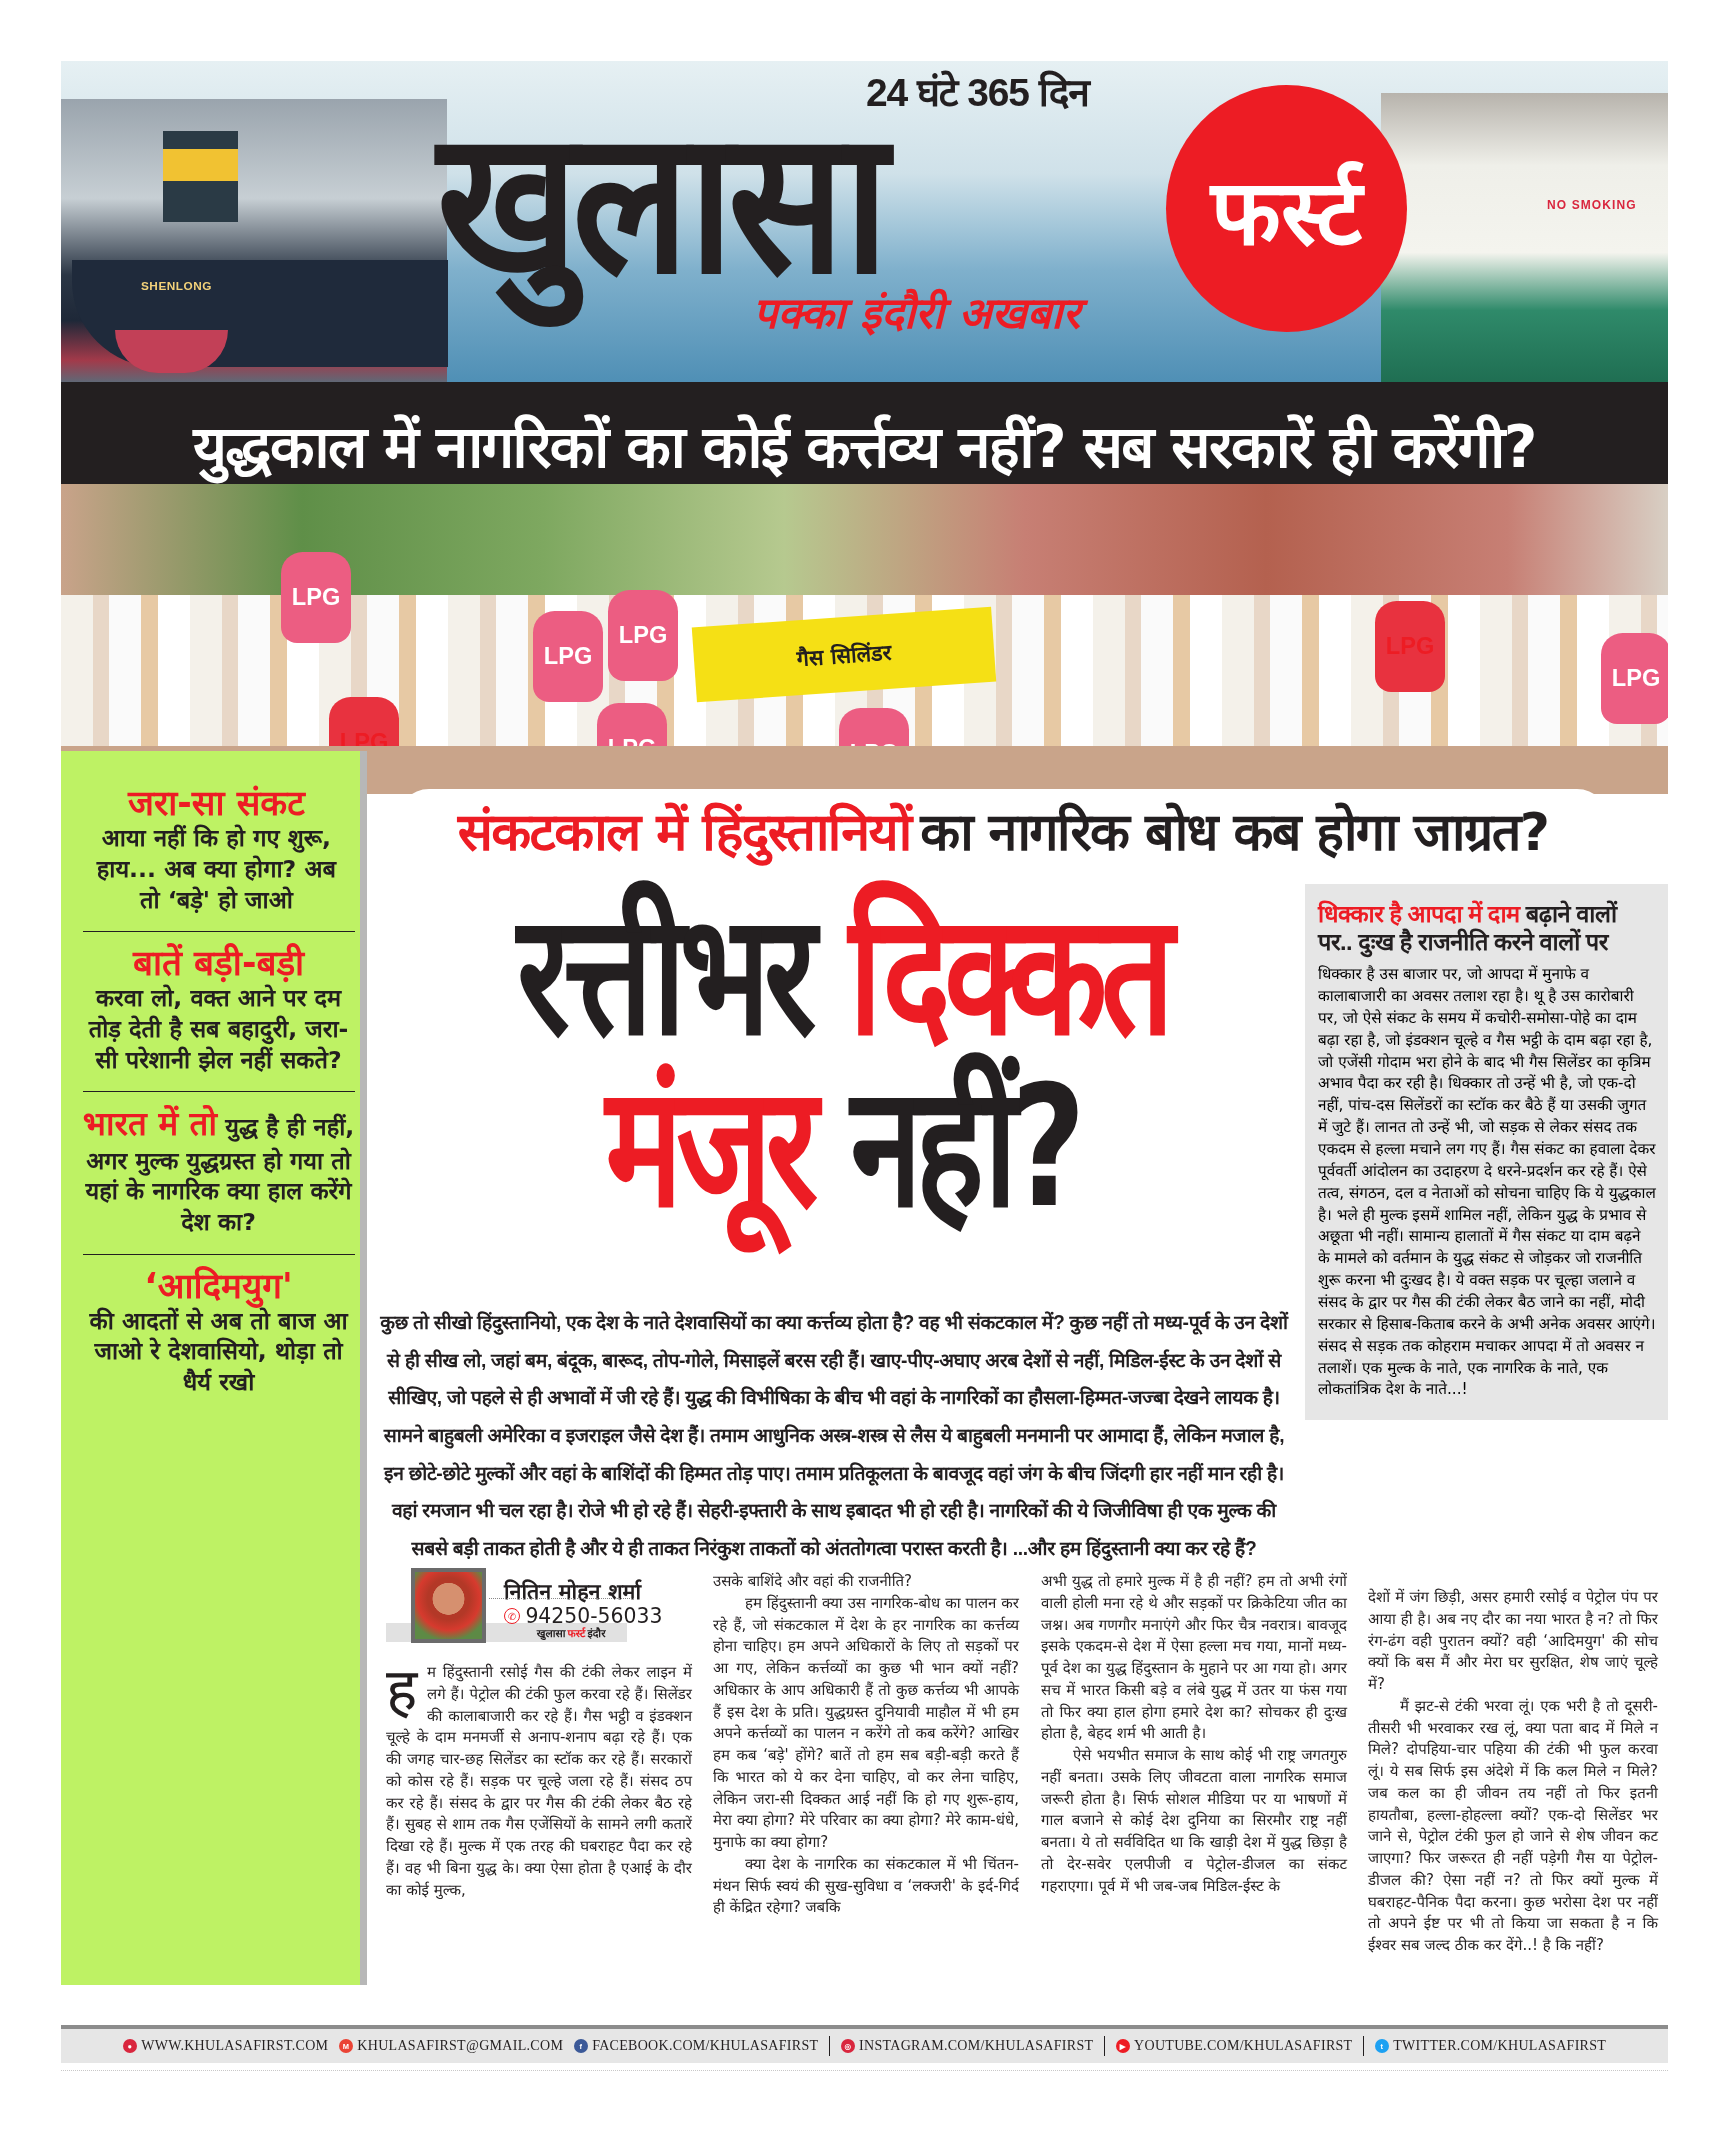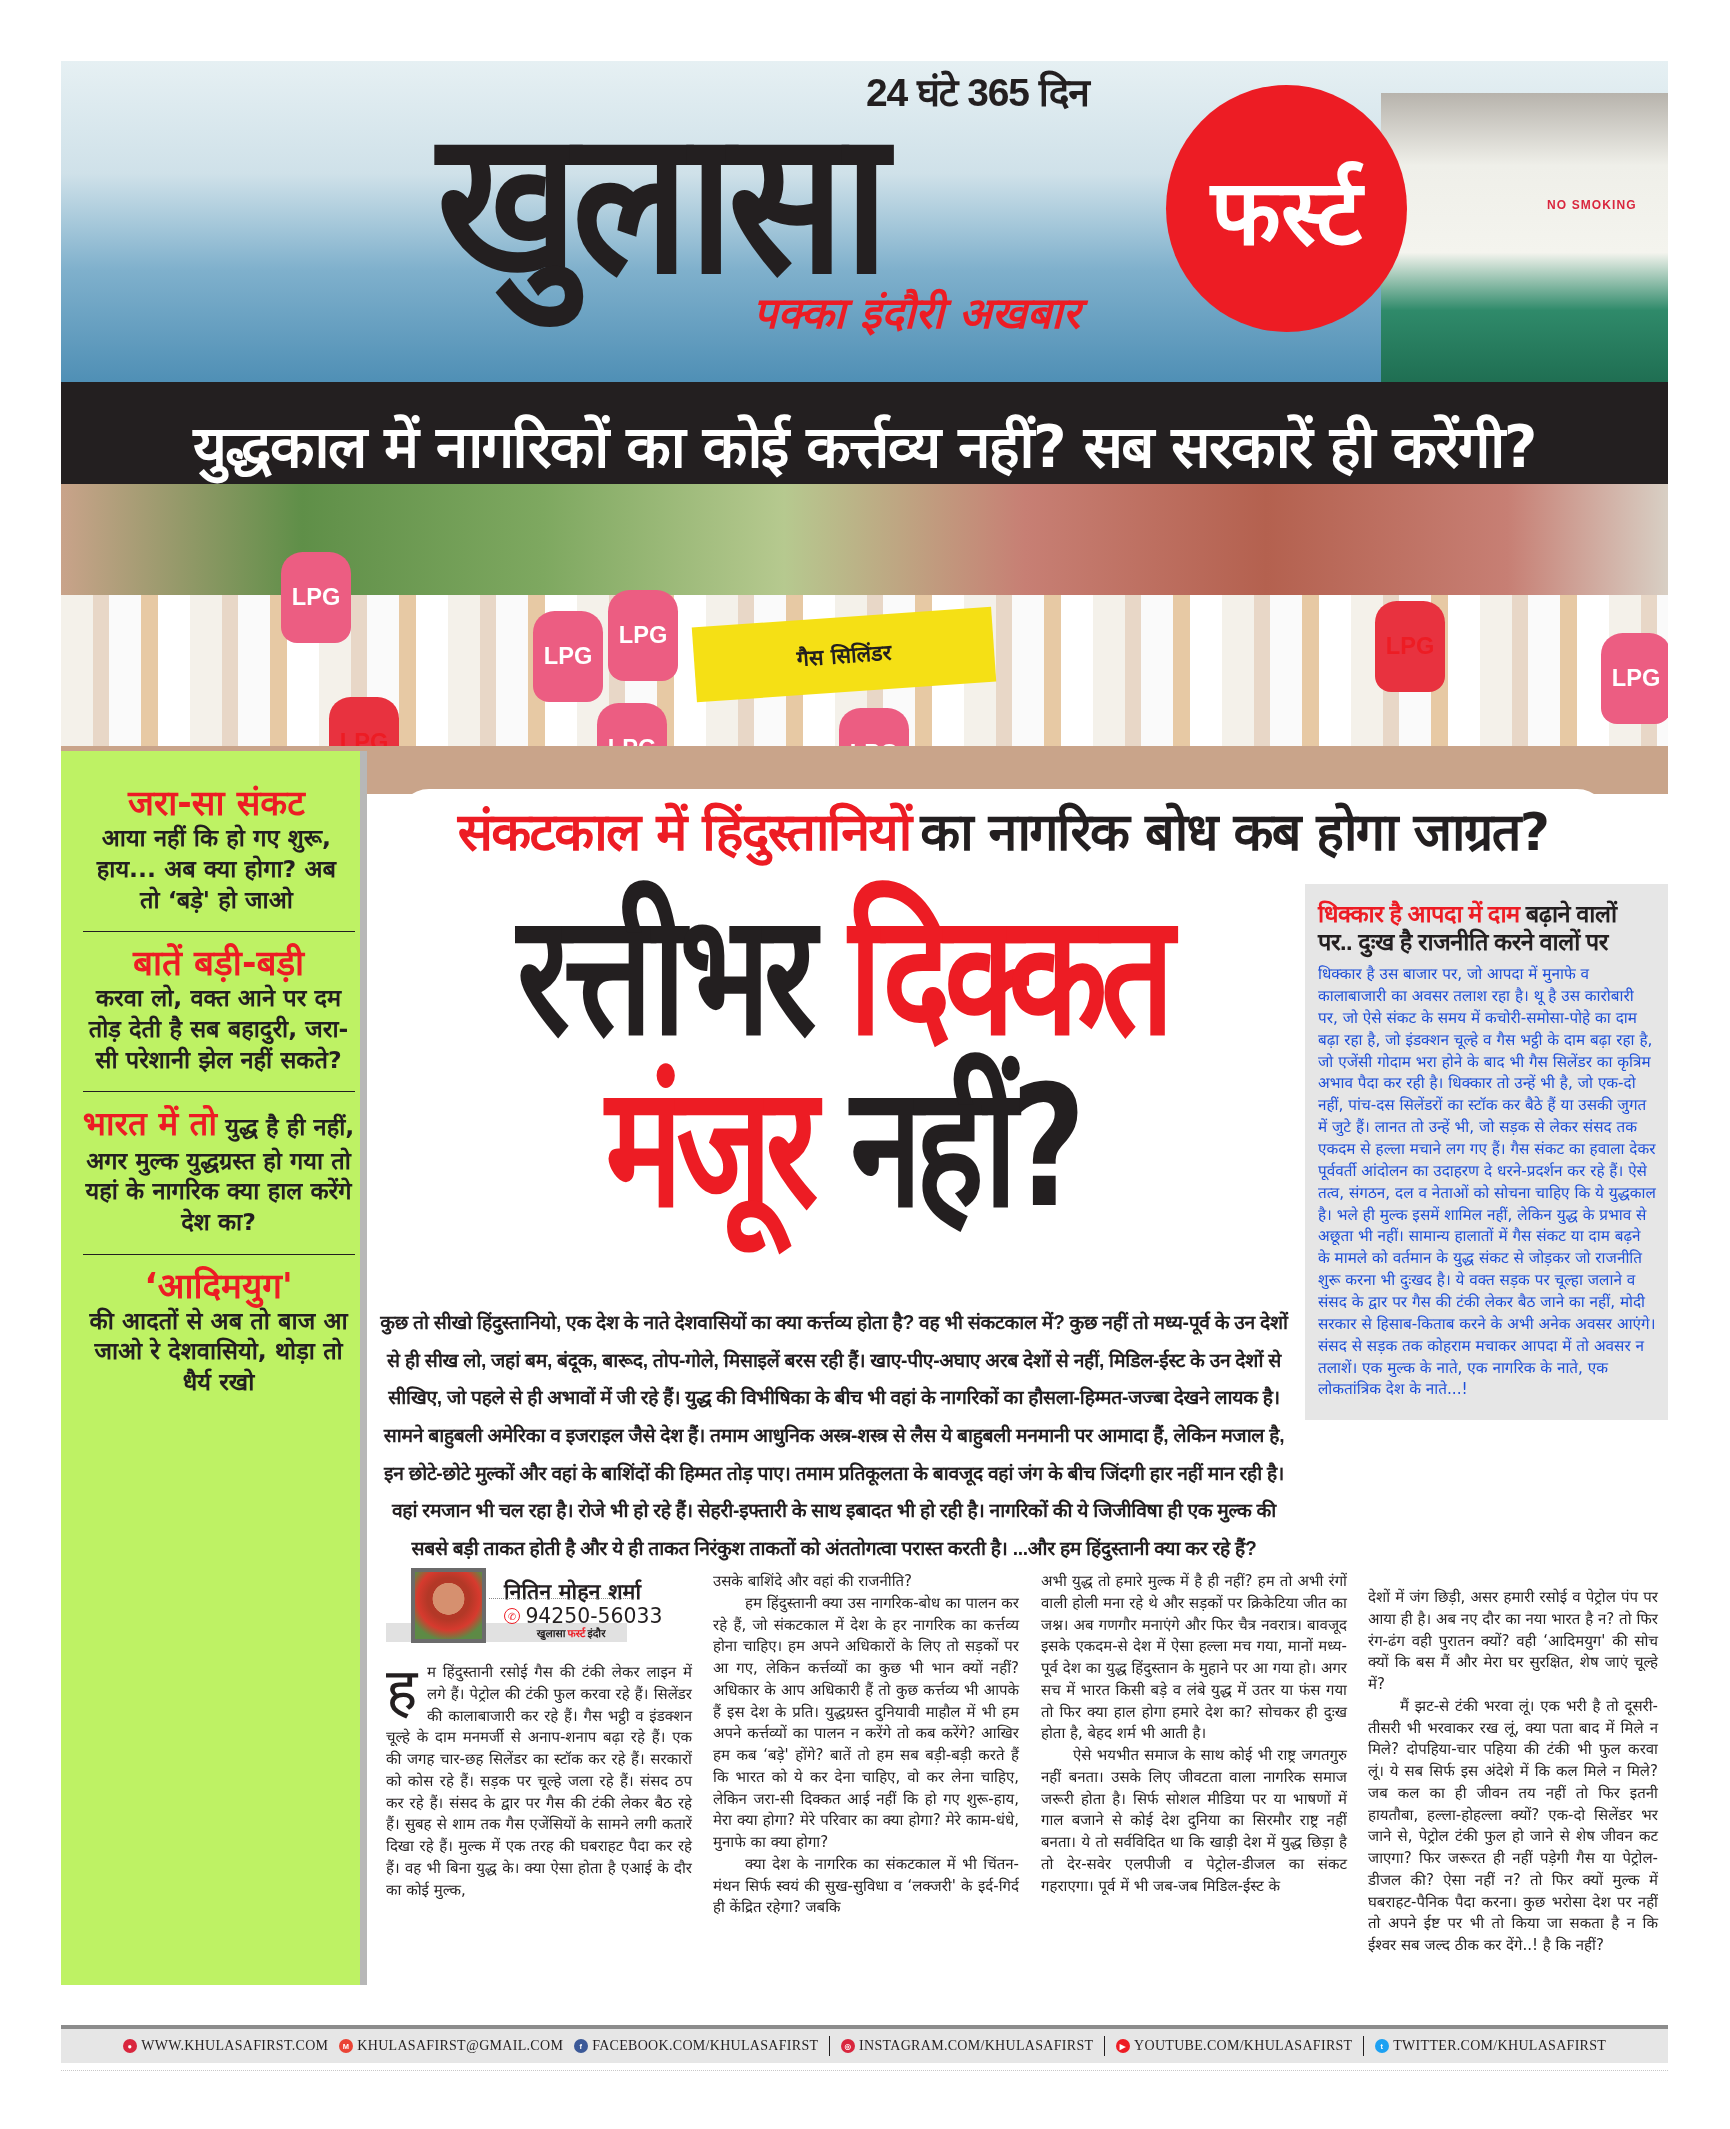--- a/index.html
+++ b/index.html
@@ -53,21 +53,21 @@
   .sb-inline-head { color: #ed1c24; font-size: 33px; }
 
   
   .big-head { position: absolute; left: 376px; top: 891px; width: 933px; text-align: center; font-family: "DejaVu Sans", sans-serif; font-weight: 900; line-height: 1.0; }
   .big-head .l1, .big-head .l2 { font-size: 129px; letter-spacing: -6.4px; display: block; transform: scaleY(1.3); transform-origin: top center; }
   .big-head .l2 { margin-top: 43px; }
 
   
   .opinion { position: absolute; left: 1305px; top: 884px; width: 363px; height: 536px; background: #e6e6e6; padding: 16px 11.8px 10.7px 13px; }
   .opinion h3 { font-family: "Liberation Sans", sans-serif; font-weight: bold; font-size: 23.6px; line-height: 1.2; letter-spacing: -0.5px; margin-bottom: 7.5px; }
-  .opinion p { font-family: "DejaVu Sans", sans-serif; font-size: 15.3px; line-height: 1.43; color: #1d4ed8; }
+  .opinion p { font-family: "DejaVu Sans", sans-serif; font-size: 15.3px; line-height: 1.43; color: #000000; }
 
   
   .lead { position: absolute; left: 378px; top: 1304px; width: 912px; text-align: center; font-family: "Liberation Sans", sans-serif; font-weight: bold; font-size: 19.3px; line-height: 1.95; color: #231f20; letter-spacing: -0.3px; }
 
   
   .author { position: absolute; left: 386px; top: 1566px; width: 306px; height: 75px; }
   .author .pic { position: absolute; left: 25px; top: 1.6px; width: 75px; height: 75px; background: radial-gradient(circle at 50% 40%, #d6906f 0 30%, #b33827 31% 40%, #d73a2e 60%, #5d8a45 80%); border: 4.3px solid #6b6b6b; }
   .author .name { position: absolute; left: 118px; top: 9.7px; font-size: 21.5px; font-weight: bold; font-family: "DejaVu Sans", sans-serif; }
   .author .rule { position: absolute; left: 103px; top: 32px; width: 145px; border-top: 1.1px dotted #888; }
   .author .phone { position: absolute; left: 118px; top: 38px; font-size: 20.4px; font-family: "DejaVu Sans", sans-serif; display: flex; align-items: center; gap: 5.4px; }
@@ -89,20 +89,26 @@
   .footer { position: absolute; left: 61px; top: 2025px; width: 1607px; height: 38px; background: #e6e6e6; border-top: 4.3px solid #8c8c8c; display: flex; align-items: center; justify-content: center; gap: 10.7px; font-family: "Liberation Serif", serif; font-size: 14px; color: #231f20; letter-spacing: 0.3px; }
   .footer .item { display: flex; align-items: center; gap: 4.3px; }
   .footer .ficon { width: 14px; height: 14px; border-radius: 50%; display:flex; align-items:center; justify-content:center; color: #fff; font-size: 7.5px; font-family: "Liberation Sans", sans-serif; font-weight: bold; }
   .footer .vsep { width: 1.1px; height: 19.3px; background: #231f20; }
   .bottom-rule { position: absolute; left: 61px; top: 2070px; width: 1607px; border-top: 1.6px dotted #c8c8c8; }
 </style>
 </head>
 <body>
 
 <header class="masthead">
+  <div class="ship-left">
+    <div class="funnel"></div>
+    <div class="hull"></div>
+    <div class="hull-red"></div>
+    <div class="ship-name">SHENLONG</div>
+  </div>
   <div class="ship-right">
     <div class="no-smoke">NO SMOKING</div>
   </div>
 
   <div class="tagline-top">24 घंटे 365 दिन</div>
   <div class="logo-main">खुलासा</div>
   <div class="logo-circle">
     <span>फर्स्ट</span>
   </div>
   <div class="logo-sub">पक्का इंदौरी अखबार</div>

